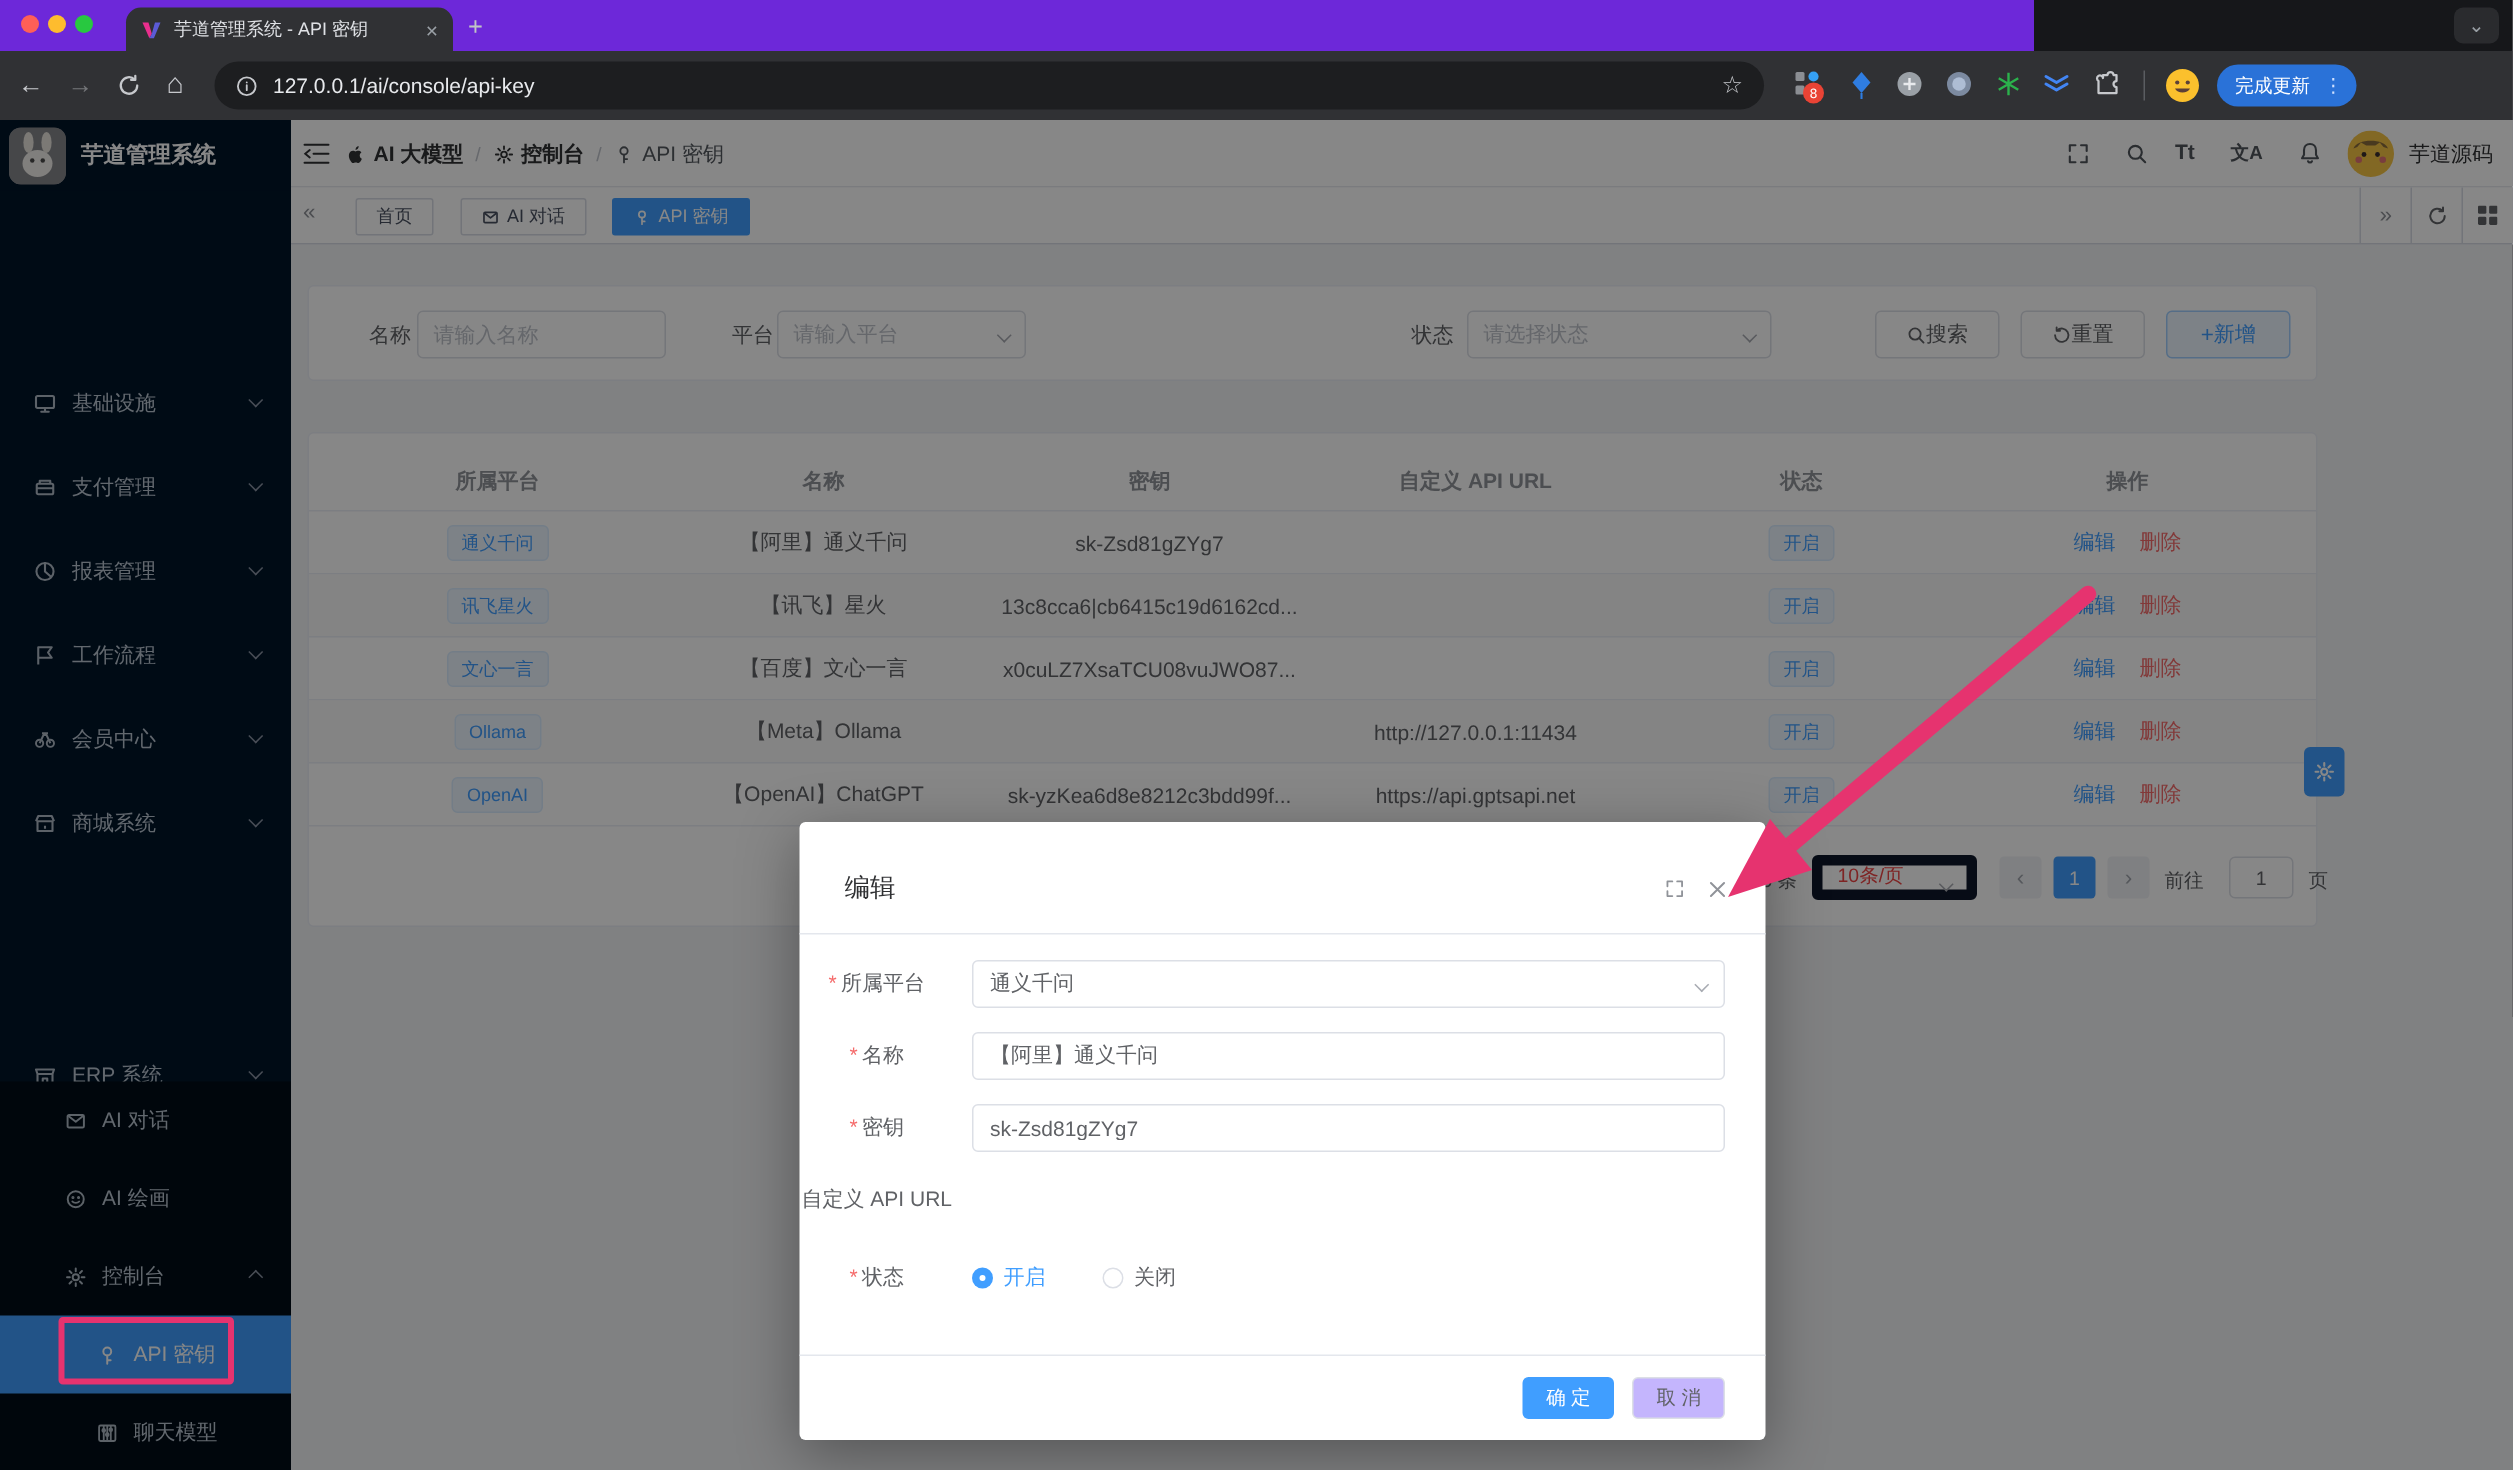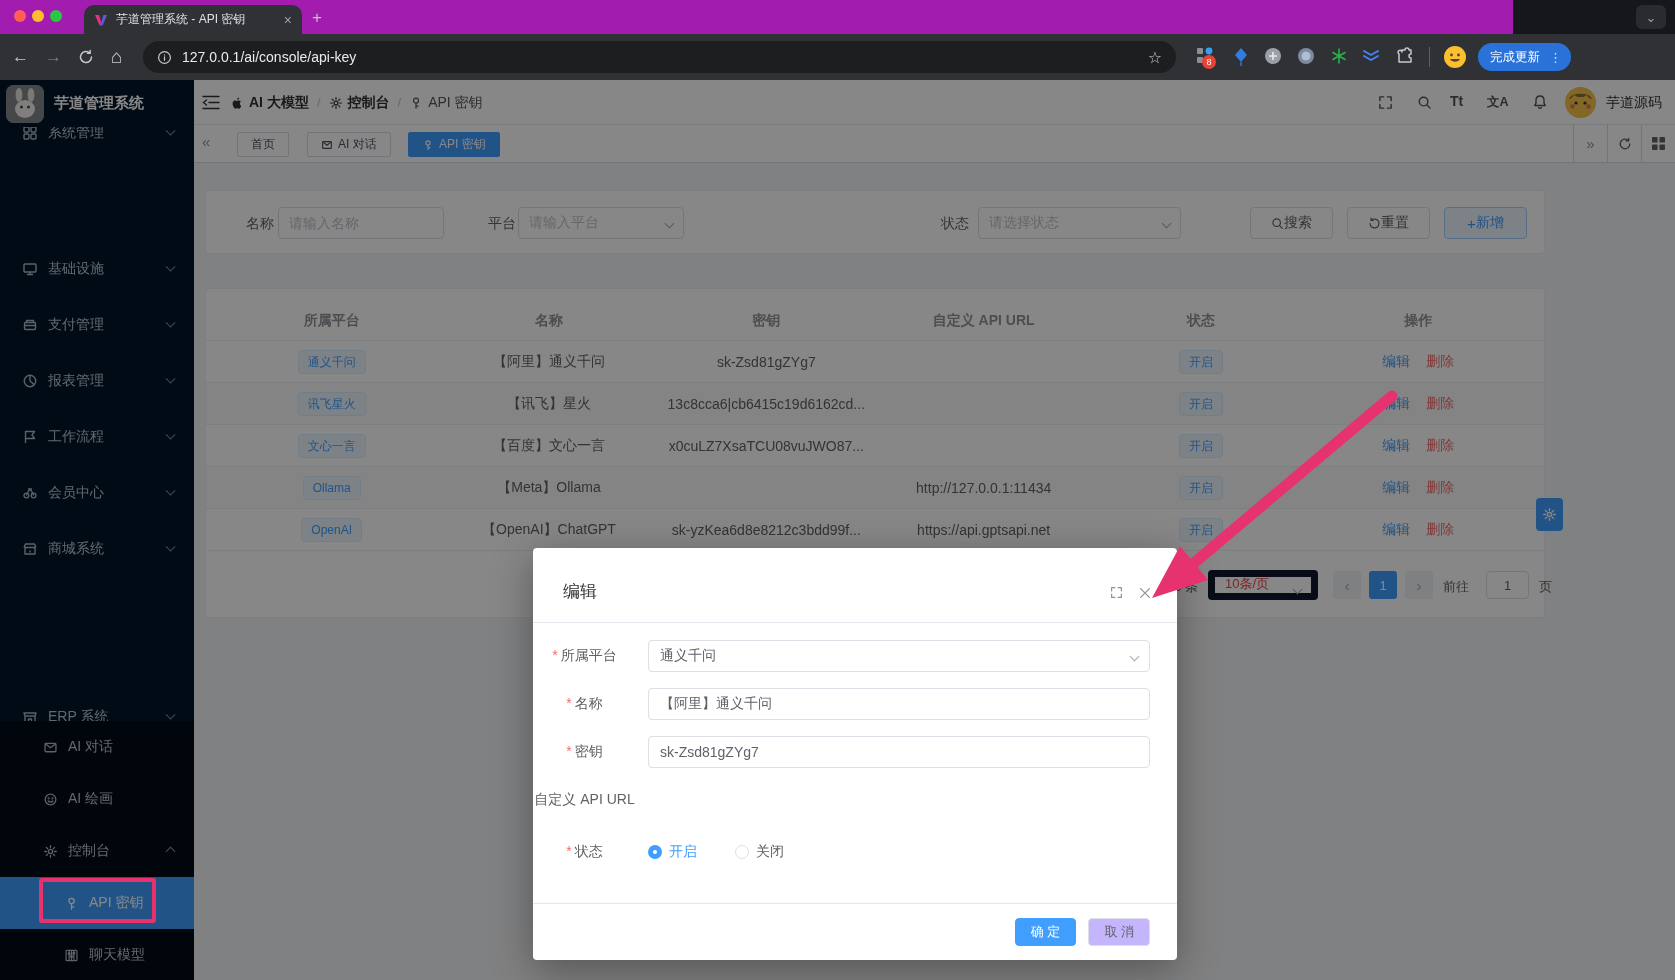--- a/index.html
+++ b/index.html
@@ -2,21 +2,21 @@
 <html><head>
 <meta charset="utf-8">
 <style>
 *{margin:0;padding:0;box-sizing:border-box}
 html,body{width:1675px;height:980px;overflow:hidden}
 body{position:relative;font-family:"Liberation Sans","DejaVu Sans",sans-serif;background:#16171a}
 .abs{position:absolute}
 .flex{display:flex;align-items:center}
 svg{display:block}
 
-#tabstrip{position:absolute;left:0;top:0;width:1513px;height:34px;background:#a21caf}
+#tabstrip{position:absolute;left:0;top:0;width:1356px;height:34px;background:#6d28d9}
 .tl{width:12px;height:12px;border-radius:50%;position:absolute;top:10px}
 #tab{position:absolute;left:84px;top:5px;width:218px;height:29px;background:#303134;border-radius:10px 10px 0 0;display:flex;align-items:center;padding:0 10px;gap:8px}
 .tabtitle{color:#dfe1e5;font-size:12px;flex:1;white-space:nowrap;overflow:hidden}
 .tabclose{color:#9aa0a6;font-size:14px;cursor:pointer}
 #newtab{position:absolute;left:312px;top:8px;color:#c0c4c6;font-size:17px}
 #winchev{position:absolute;left:1636px;top:5px;width:30px;height:24px;background:#2a2b2e;border-radius:6px;color:#9aa0a6;font-size:13px;display:flex;align-items:center;justify-content:center}
 #toolbar{position:absolute;left:0;top:34px;width:1675px;height:46px;background:#303134}
 .navg{color:#c6c8cc;font-size:17px;line-height:46px}
 #urlpill{position:absolute;left:143px;top:7px;width:1033px;height:32px;background:#1d1e20;border-radius:16px;display:flex;align-items:center;padding:0 14px;gap:10px}
 #urltext{color:#e8eaed;font-size:14px;flex:1}
@@ -176,30 +176,20 @@
     </svg>
   <div id="updatepill">
     <span class="lbl">完成更新</span>
     <span class="dots">⋮</span>
   </div>
 </div>
 
 <div id="page">
 
   <div id="sidebar">
-    <div class="mi" style="top:25px">
-      <svg width="16" height="16" viewBox="0 0 16 16" fill="none" stroke="#aeb9c4" stroke-width="1.4">
-          <rect x="2" y="2" width="5" height="5" rx="1"></rect>
-          <rect x="9" y="2" width="5" height="5" rx="1"></rect>
-          <rect x="2" y="9" width="5" height="5" rx="1"></rect>
-          <rect x="9" y="9" width="5" height="5" rx="1"></rect>
-        </svg>
-      <span class="grow">系统管理</span>
-        <span class="car down"></span>
-    </div>
     <div class="mi" style="top:161px">
       <svg width="16" height="16" viewBox="0 0 16 16" fill="none" stroke="#aeb9c4" stroke-width="1.4" stroke-linecap="round">
           <rect x="2" y="3" width="12" height="8" rx="1"></rect>
           <path d="M8 11v2.5M5.5 13.5h5"></path>
         </svg>
       <span class="grow">基础设施</span>
         <span class="car down"></span>
     </div>
     <div class="mi" style="top:217px">
       <svg width="16" height="16" viewBox="0 0 16 16" fill="none" stroke="#aeb9c4" stroke-width="1.4" stroke-linejoin="round">

